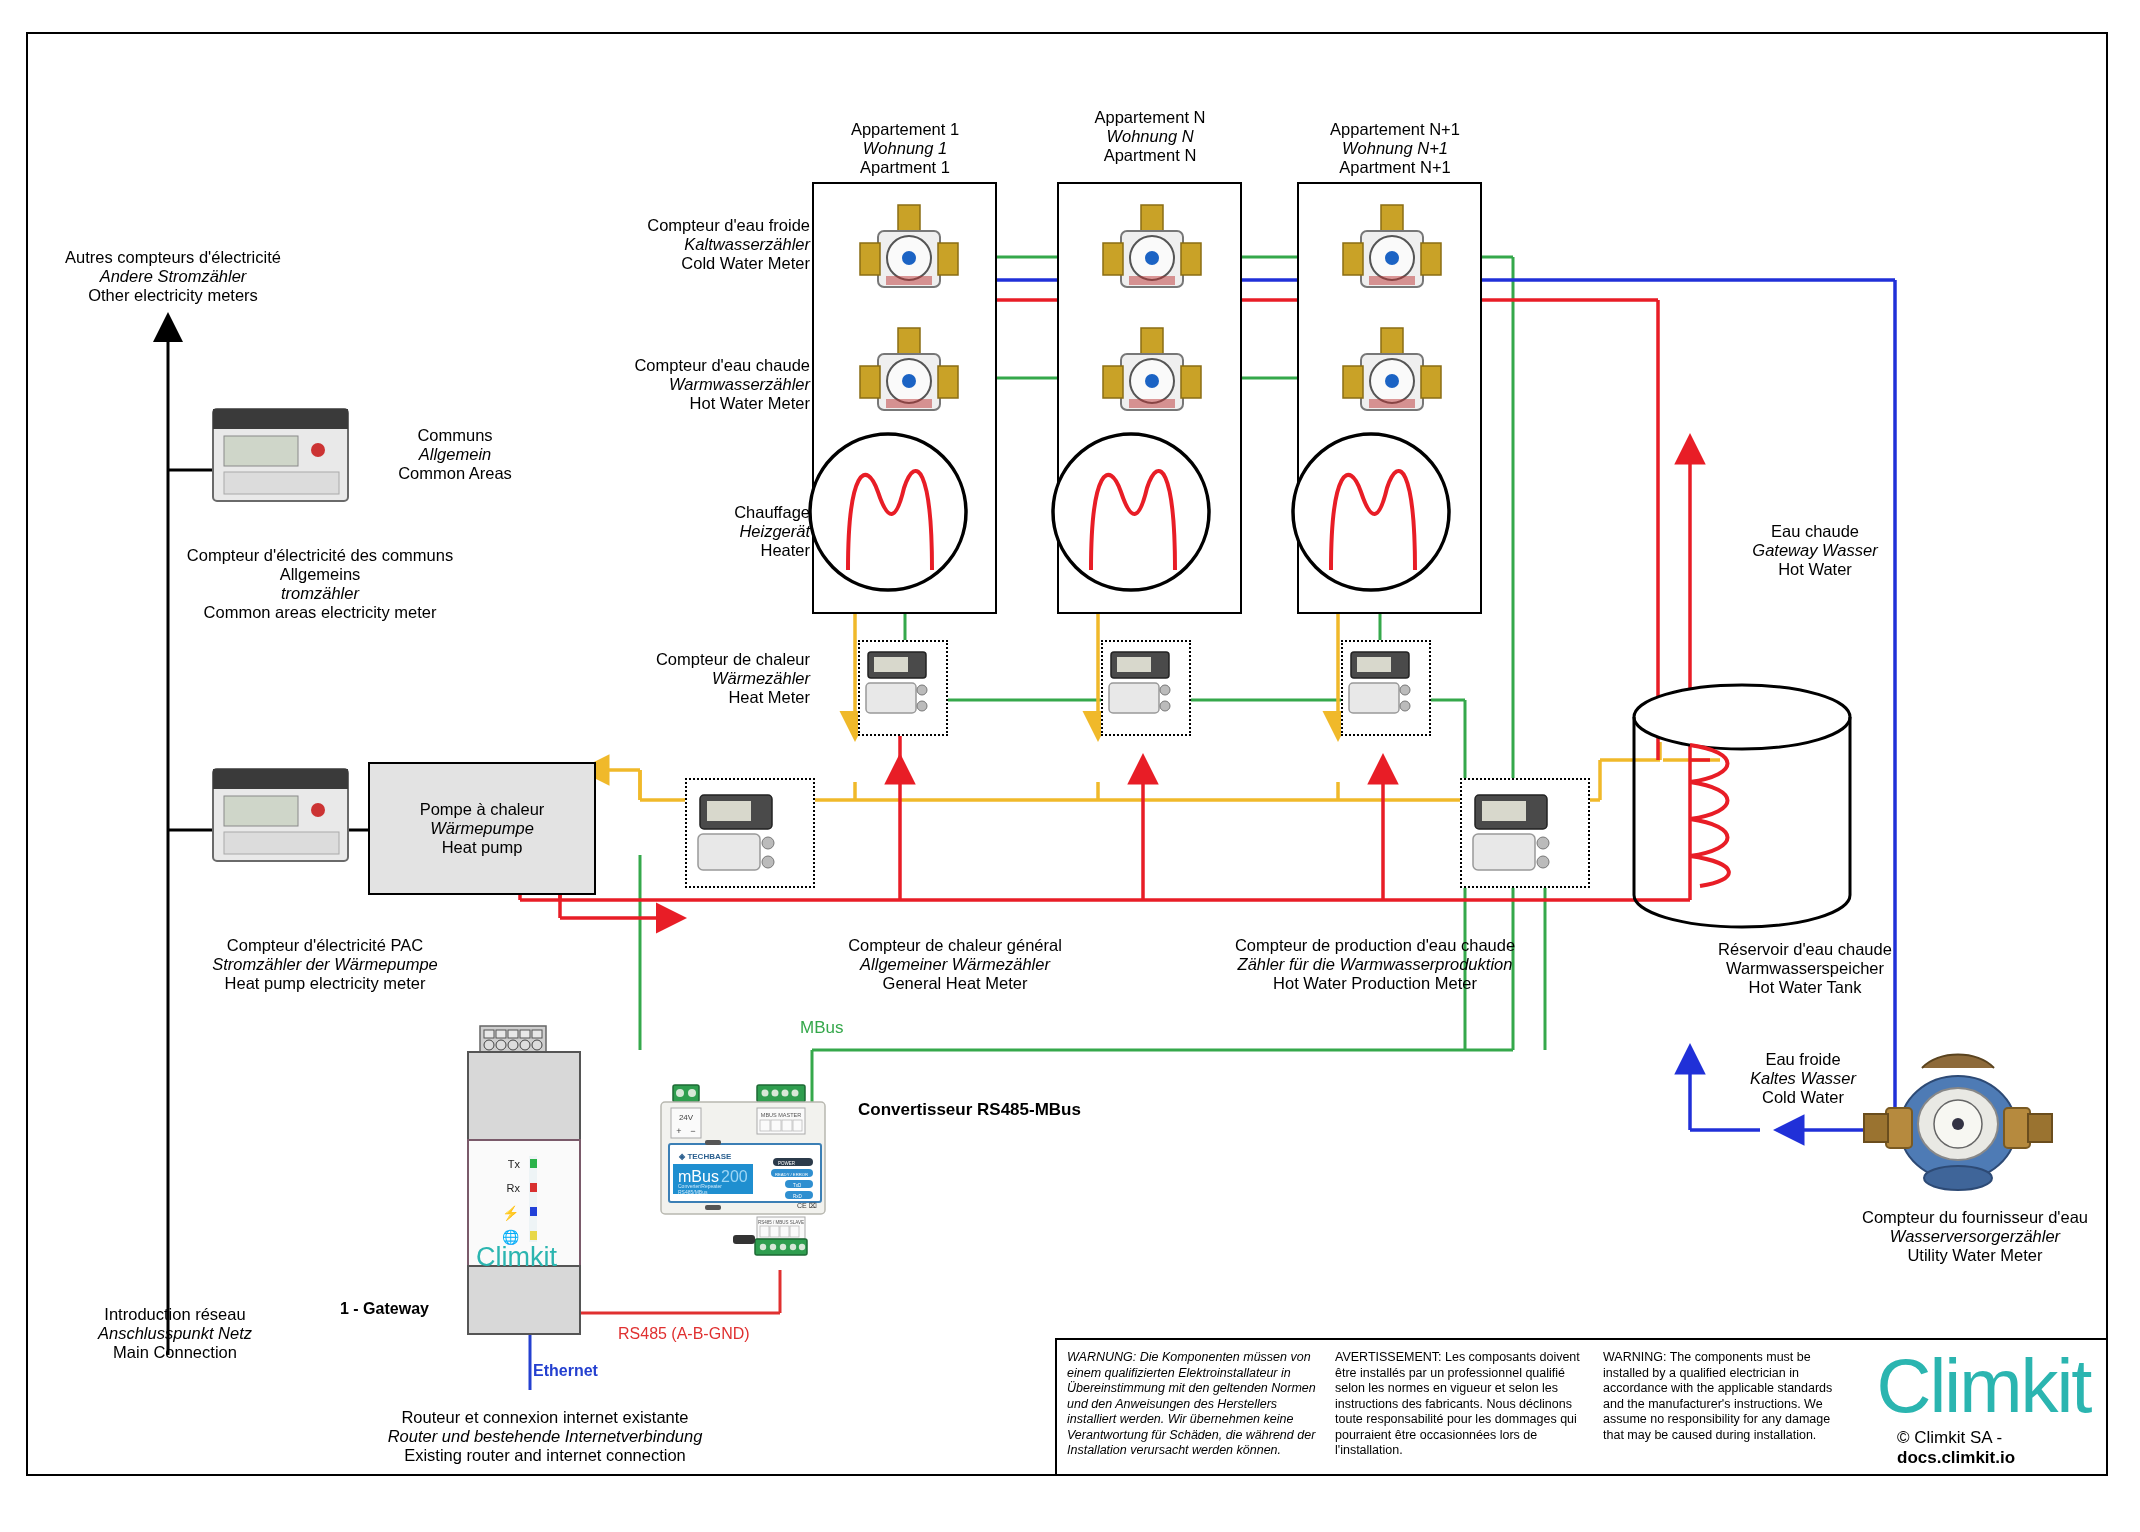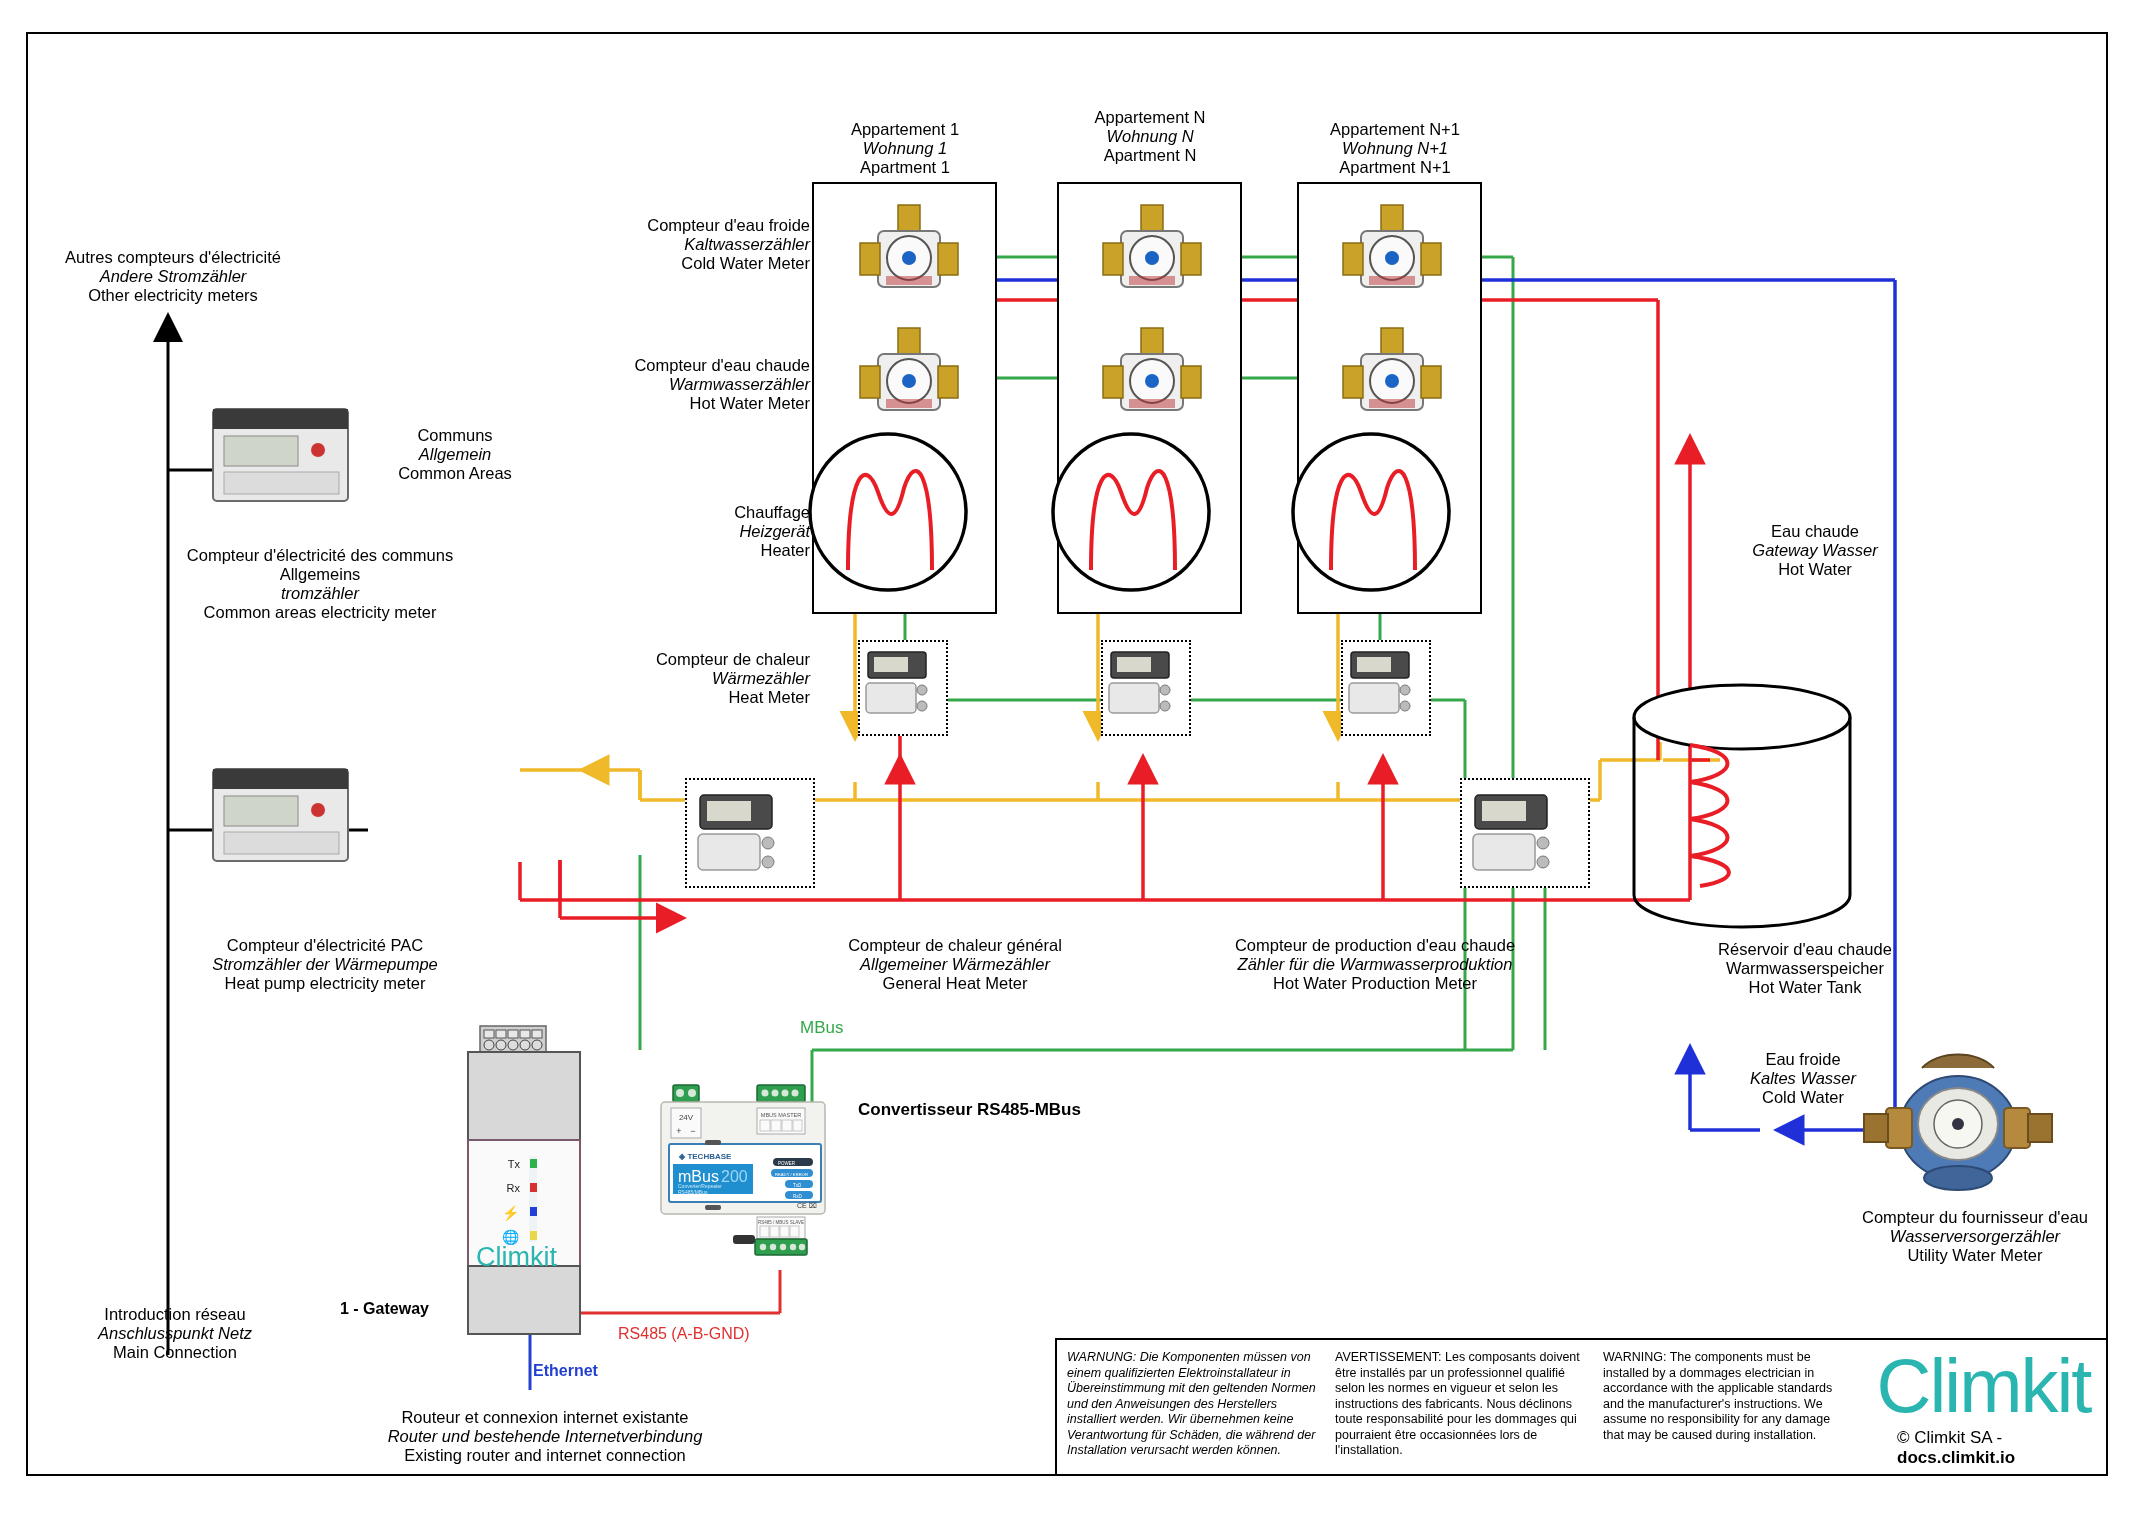--- a/index.html
+++ b/index.html
@@ -394,20 +394,27 @@
     <span class="de">Allgemein</span>
     <span>Common Areas</span>
   </div>
 
   <div class="lbl" style="left:180px;top:546px;width:280px;">
     <span>Compteur d'électricité des communs</span>
     <span><span>Allgemeins</span><i>tromzähler</i></span>
     <span>Common areas electricity meter</span>
   </div>
 
+  <div class="hp" style="left:368px;top:762px;width:228px;height:133px;">
+    <div class="lbl" style="width:220px;">
+      <span>Pompe à chaleur</span>
+      <span class="de">Wärmepumpe</span>
+      <span>Heat pump</span>
+    </div>
+  </div>
 
   <div class="lbl" style="left:185px;top:936px;width:280px;">
     <span>Compteur d'électricité PAC</span>
     <span class="de">Stromzähler der Wärmepumpe</span>
     <span>Heat pump electricity meter</span>
   </div>
 
   <div class="lbl" style="left:60px;top:1305px;width:230px;">
     <span>Introduction réseau</span>
     <span class="de">Anschlusspunkt Netz</span>
@@ -563,21 +570,21 @@
 
   <div class="lbl" style="left:380px;top:1408px;width:330px;">
     <span>Routeur et connexion internet existante</span>
     <span class="de">Router und bestehende Internetverbindung</span>
     <span>Existing router and internet connection</span>
   </div>
 
   <div class="warnbox" style="left:1055px;top:1338px;width:1053px;height:138px;">
     <div class="warncol de">WARNUNG: Die Komponenten müssen von einem qualifizierten Elektroinstallateur in Übereinstimmung mit den geltenden Normen und den Anweisungen des Herstellers installiert werden. Wir übernehmen keine Verantwortung für Schäden, die während der Installation verursacht werden können.</div>
     <div class="warncol">AVERTISSEMENT: Les composants doivent être installés par un professionnel qualifié selon les normes en vigueur et selon les instructions des fabricants. Nous déclinons toute responsabilité pour les dommages qui pourraient être occasionnées lors de l'installation.</div>
-    <div class="warncol">WARNING: The components must be installed by a dommages electrician in accordance with the applicable standards and the manufacturer's instructions. We assume no responsibility for any damage that may be caused during installation.</div>
+    <div class="warncol">WARNING: The components must be installed by a qualified electrician in accordance with the applicable standards and the manufacturer's instructions. We assume no responsibility for any damage that may be caused during installation.</div>
     <div class="brand">
       <div class="brandtext">Climkit</div>
       <div class="brandsub">
         <span>©</span><span> Climkit SA - </span><b>docs.climkit.io</b>
       </div>
     </div>
   </div>
 
 </div>
 

